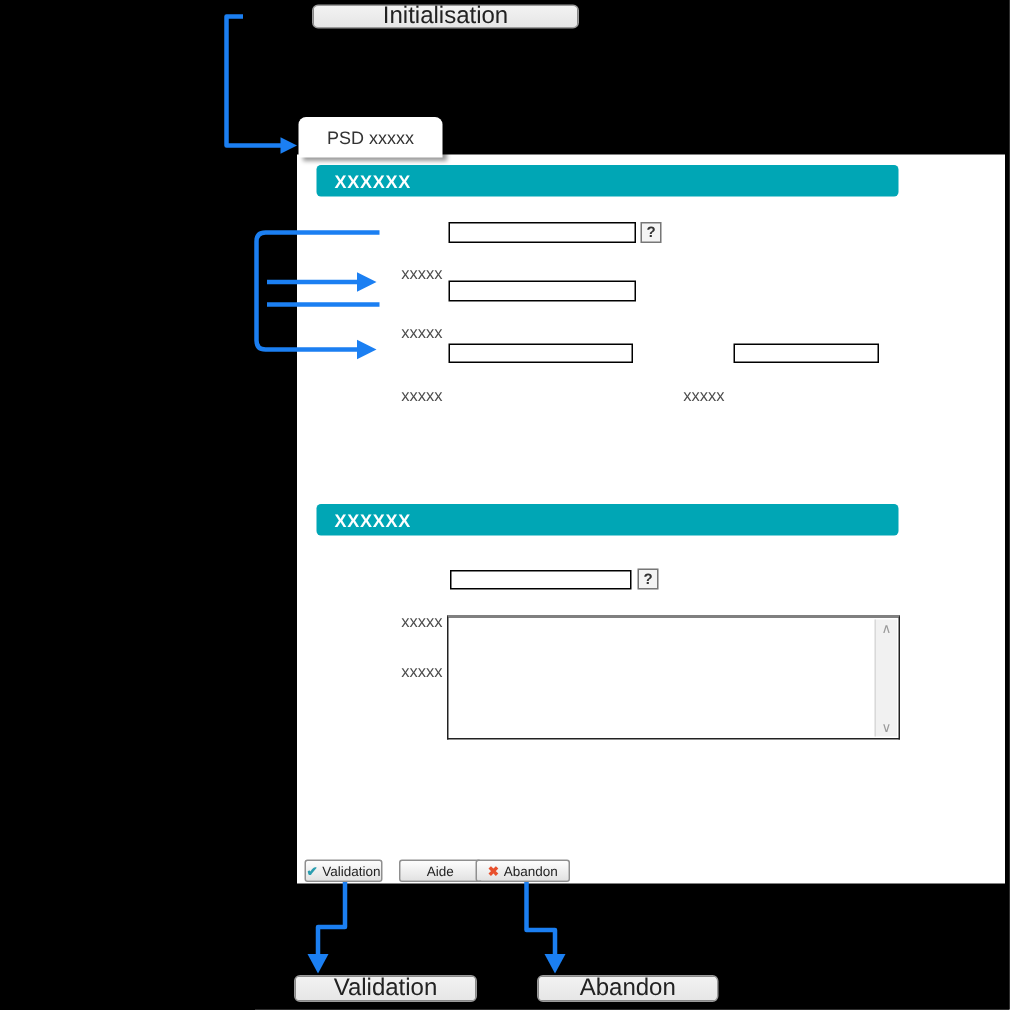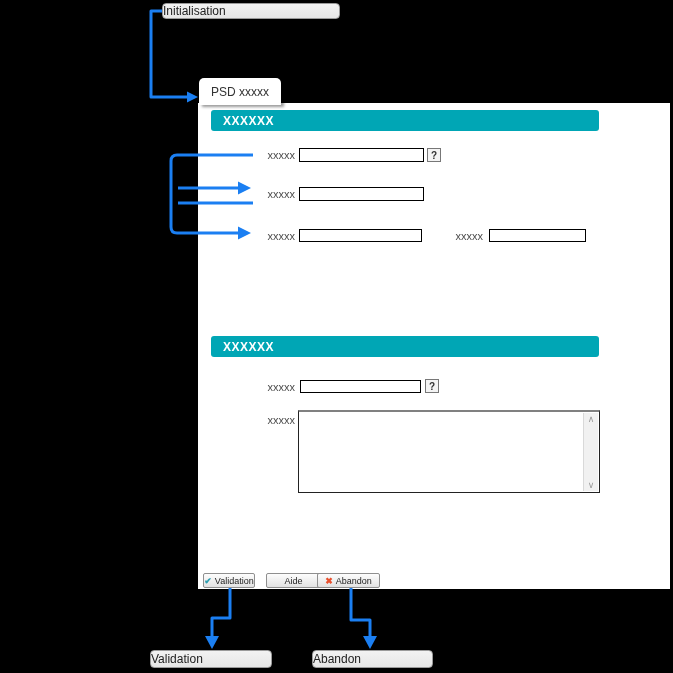--- a/index.html
+++ b/index.html
@@ -1,36 +1,36 @@
 <!DOCTYPE html>
 <html style="--teal: #00A6B5; --blue: #1B7FF2; --check: #2B9EB0; --cross: #E8502D;"><head>
 <meta charset="utf-8">
 <style>
   html,body{margin:0;padding:0;background:#000;}
   #stage{position:relative;width:673px;height:673px;background:#000;overflow:hidden;
          font-family:"Liberation Sans",sans-serif;}
   
   .flowbox{position:absolute;background:linear-gradient(#f2f2f2,#e6e6e6);
            border:1px solid #9a9a9a;border-radius:4px;color:#222;
-           font-size:12px;display:flex;align-items:center;justify-content:flex-start;
-           box-shadow:2px 2px 3px rgba(0,0,0,.55);z-index:4;box-sizing:border-box;}
+           font-size:16px;display:flex;align-items:center;justify-content:center;
+           box-shadow:2px 2px 3px rgba(0,0,0,.55);z-index:4;box-sizing:border-box;margin-left:46px;}
   
   #connectors{position:absolute;left:0;top:0;z-index:3;pointer-events:none;}
   #connectors path{stroke:var(--blue);stroke-width:3;fill:none;stroke-linejoin:round;}
   #connectors polygon{fill:var(--blue);}
   
-  #tab{position:absolute;left:199px;top:78px;width:82px;height:27px;background:#fff;
+  #tab{position:absolute;left:199px;top:78px;width:96px;height:27px;background:#fff;
        border-radius:5px 5px 0 0;z-index:2;color:#333;font-size:12px;
        display:flex;align-items:center;justify-content:center;
        box-shadow:3px 2px 3px rgba(0,0,0,.4);}
   #panel{position:absolute;left:198px;top:103px;width:472px;height:486px;background:#fff;z-index:1;}
   .sectionbar{position:absolute;left:13px;width:388px;height:21px;background:var(--teal);
               border-radius:3px;color:#fff;font-weight:bold;font-size:12px;
               display:flex;align-items:center;padding-left:12px;box-sizing:border-box;letter-spacing:.5px;}
-  .flabel{position:absolute;width:57px;text-align:right;font-size:11px;color:#4d4d4d;line-height:14px;}
+  .flabel{position:absolute;width:57px;text-align:right;font-size:11px;color:#4d4d4d;line-height:14px;margin-top:28px;}
   .finput{position:absolute;height:14px;border:1px solid #000;background:#fff;box-sizing:border-box;
           font-size:11px;padding:0 2px;font-family:"Liberation Sans",sans-serif;}
   .helpbtn{position:absolute;width:14px;height:14px;background:#f4f4f4;border:1px solid #777;
            box-sizing:border-box;font-size:10px;font-weight:bold;color:#333;
            display:flex;align-items:center;justify-content:center;cursor:default;}
   
   #memo{position:absolute;left:100px;top:307px;width:302px;height:83px;background:#fff;
         border:1px solid #222;border-top:2px solid #808080;box-sizing:border-box;}
   #memo-scroll{position:absolute;right:1px;top:1px;bottom:1px;width:14px;background:#f1f1f1;
                border-left:1px solid #d9d9d9;display:flex;flex-direction:column;

